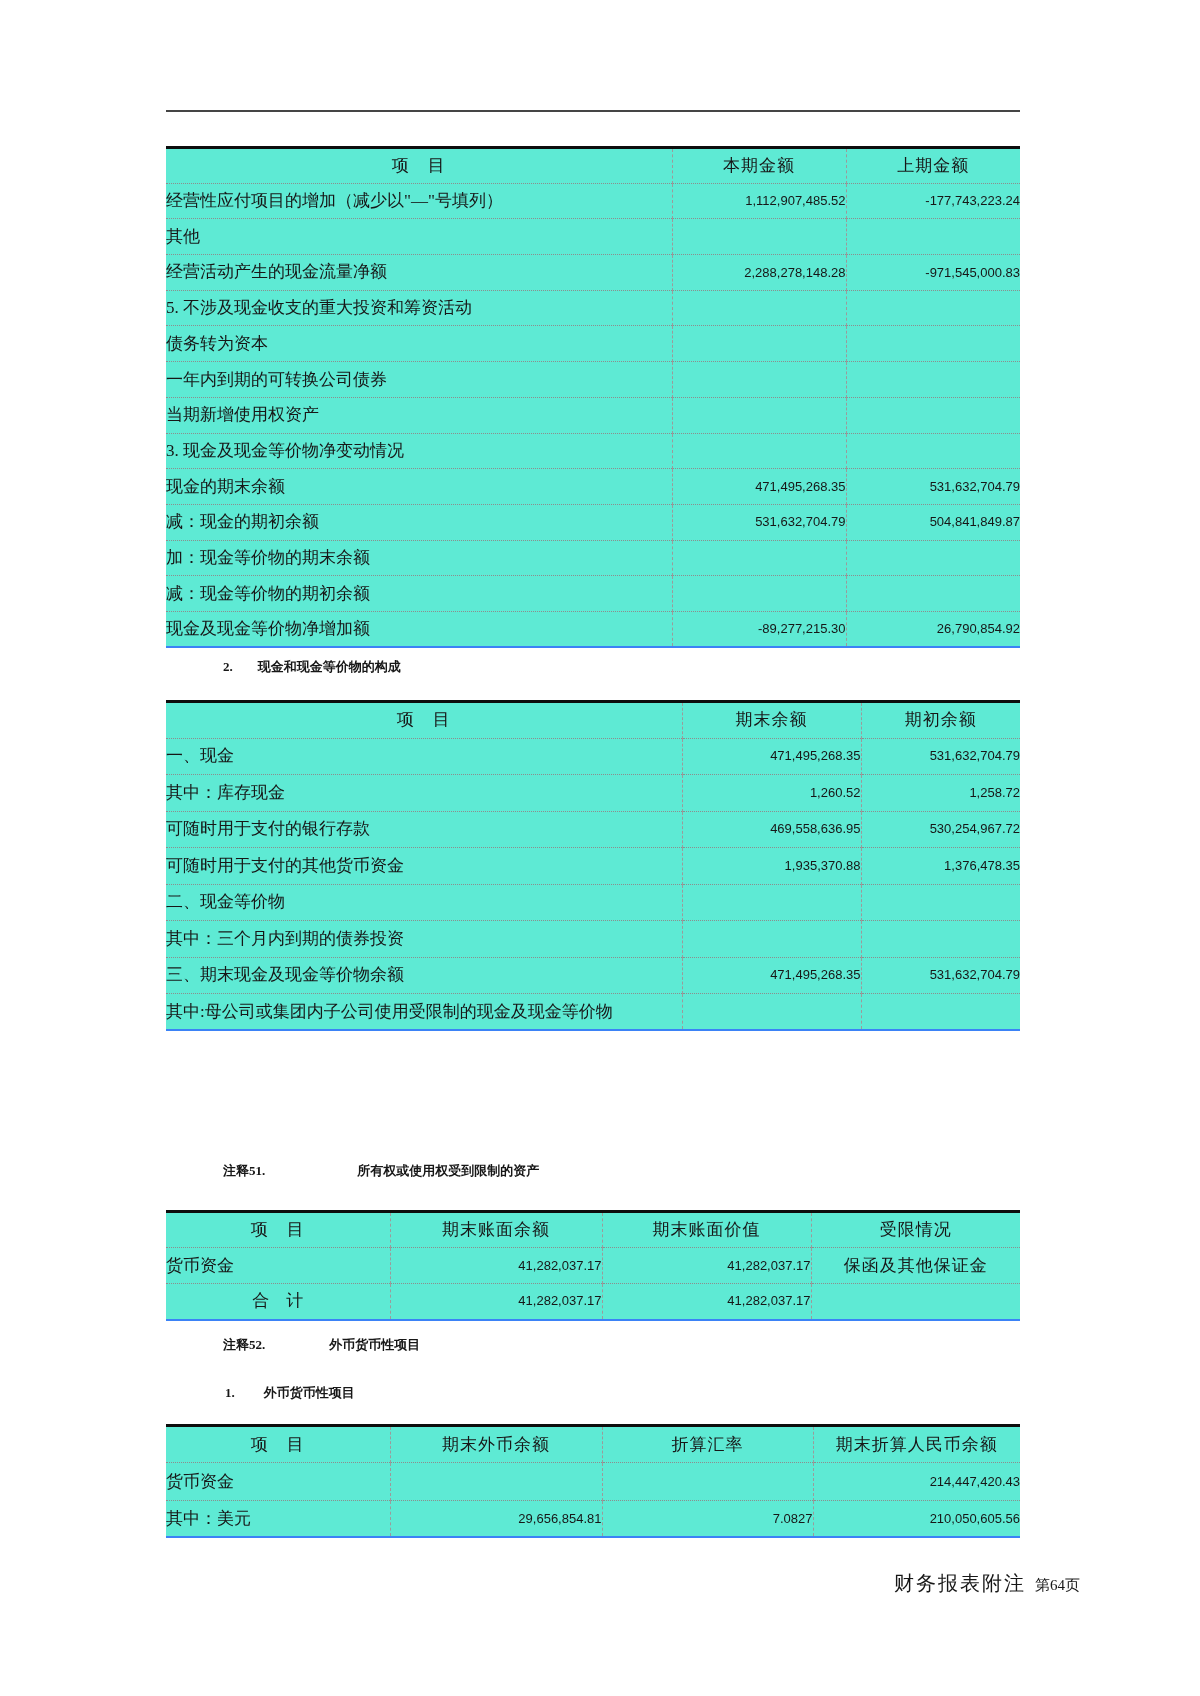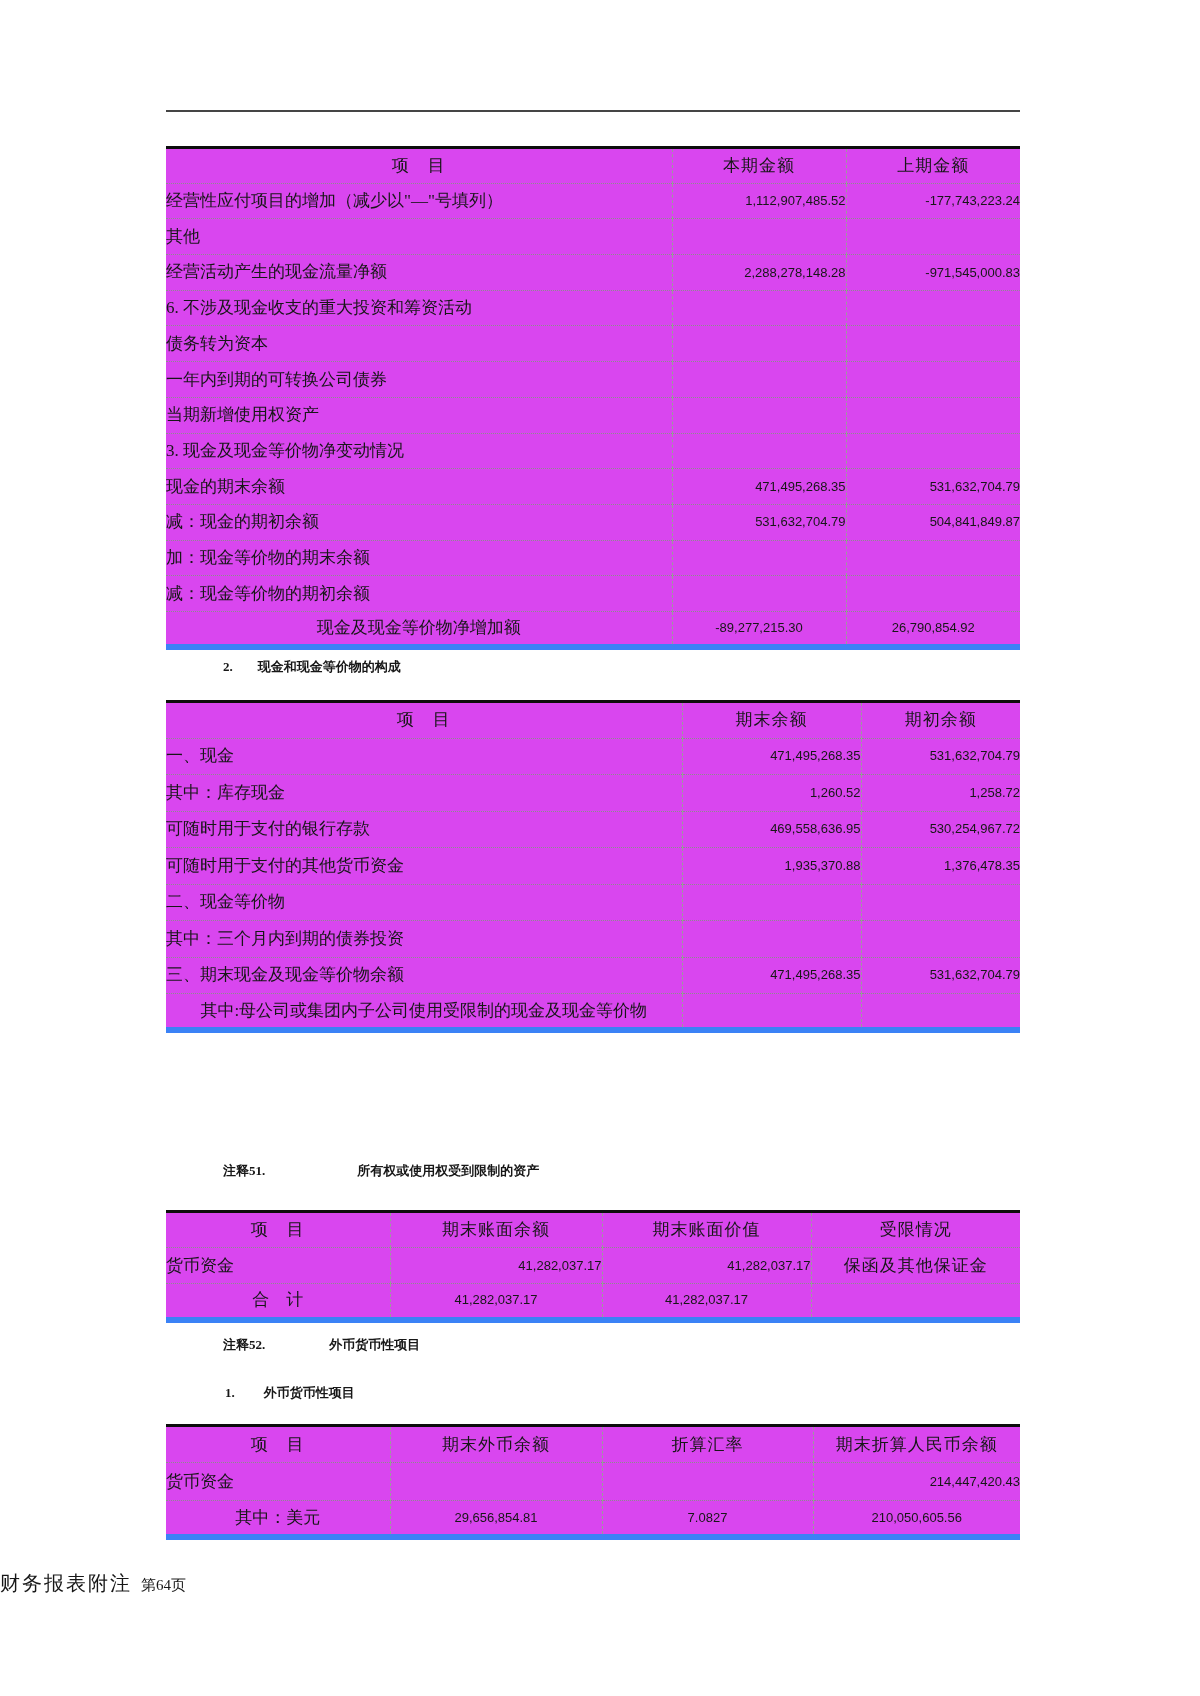--- a/index.html
+++ b/index.html
@@ -5,27 +5,27 @@
   html,body{margin:0;padding:0;background:#ffffff;}
   #page{
     position:relative;width:1200px;height:1696px;background:#ffffff;
     font-family:"Liberation Serif","DejaVu Serif",serif;color:#171717;
     overflow:hidden;
   }
   .toprule{position:absolute;left:166px;top:110px;width:854px;height:2px;background:#454545;}
 
   table.t{
     position:absolute;left:166px;width:854px;border-collapse:collapse;table-layout:fixed;
-    border-top:3px solid #0d0d0d;border-bottom:6px solid #3b82f6;background:#d946ef;
+    border-top:3px solid #0d0d0d;border-bottom:2px solid #3b82f6;background:#5eead4;
   }
   table.t td{
     border-bottom:1px dotted #8d8d8d;vertical-align:middle;white-space:nowrap;overflow:hidden;
     padding:0;line-height:1.05;
   }
-  table.t tr:last-child td{border-bottom:none;text-align:center;}
+  table.t tr:last-child td{border-bottom:none;}
   table.t td + td{border-left:1px dashed #9b9b9b;}
 
   .t1 tr{height:35.7px;} .t1{top:146px;}
   .t2 tr{height:36.5px;} .t2{top:700px;}
   .t3 tr{height:36px;}   .t3{top:1210px;}
   .t4 tr{height:37.3px;} .t4{top:1424px;}
 
   .hd{text-align:center;font-size:17px;letter-spacing:1px;}
   .lbl{font-size:17px;text-align:left;padding-left:18px;}
   .ind1{padding-left:56px;}
@@ -35,21 +35,21 @@
     font-family:"Liberation Sans","DejaVu Sans",sans-serif;
     font-size:13px;text-align:right;padding-right:14px;
   }
 
   .heading{position:absolute;left:223px;font-size:13px;font-weight:bold;white-space:nowrap;}
   .h2c{top:658px;}   .h2c .h-num{margin-right:25px;}
   .h51{top:1162px;}  .h51 .h-num{margin-right:92px;}
   .h52{top:1336px;}  .h52 .h-num{margin-right:64px;}
   .h52s{top:1384px;left:225px;} .h52s .h-num{margin-right:29px;}
 
-  .footer{position:absolute;left:0;top:1570px;width:1080px;text-align:left;white-space:nowrap;}
+  .footer{position:absolute;left:0;top:1570px;width:1080px;text-align:right;white-space:nowrap;}
   .footer-title{font-size:20px;letter-spacing:2px;}
   .footer-page{font-size:15px;margin-left:9px;}
 </style>
 </head>
 <body>
 
 <div id="page">
 
   <div class="toprule"></div>
 
@@ -74,21 +74,21 @@
       <td class="lbl ind1">其他</td>
       <td class="num"></td>
       <td class="num"></td>
     </tr>
     <tr>
       <td class="lbl">经营活动产生的现金流量净额</td>
       <td class="num">2,288,278,148.28</td>
       <td class="num">-971,545,000.83</td>
     </tr>
     <tr>
-      <td class="lbl">6. 不涉及现金收支的重大投资和筹资活动</td>
+      <td class="lbl">5. 不涉及现金收支的重大投资和筹资活动</td>
       <td class="num"></td>
       <td class="num"></td>
     </tr>
     <tr>
       <td class="lbl">债务转为资本</td>
       <td class="num"></td>
       <td class="num"></td>
     </tr>
     <tr>
       <td class="lbl">一年内到期的可转换公司债券</td>

